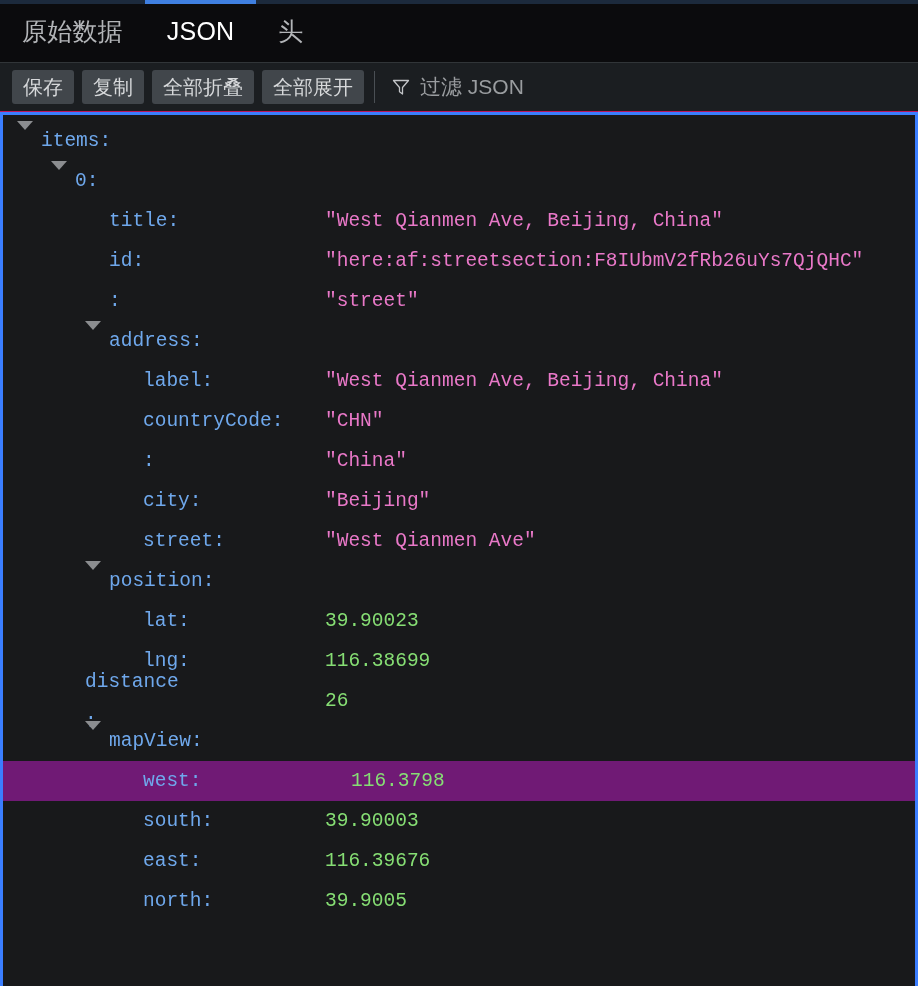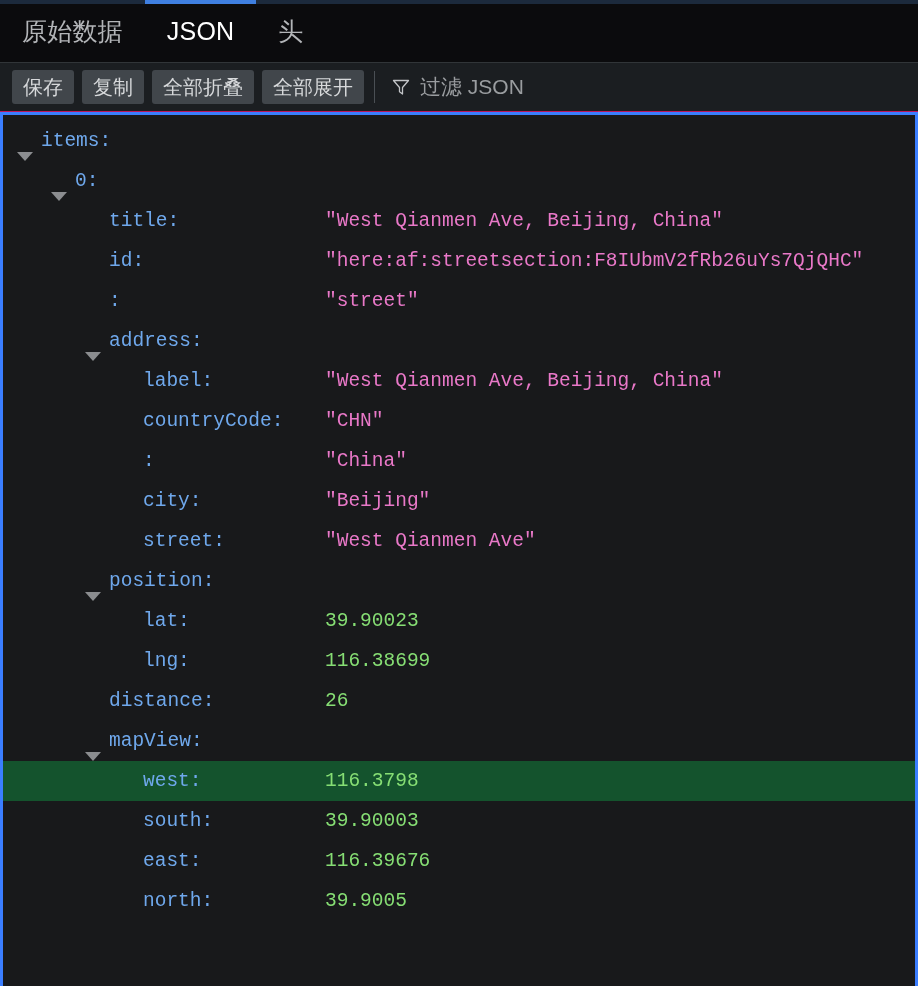--- a/index.html
+++ b/index.html
@@ -122,21 +122,22 @@
     font-size: 19.5px;
   }
   .row {
     display: flex;
     align-items: center;
     height: 40px;
     line-height: 40px;
     white-space: nowrap;
   }
   .row.selected {
-    background: #14532d;
+    background: #701a75;
+    gap: 26px;
   }
   .twisty {
     width: 0;
     height: 0;
     border-left: 8px solid transparent;
     border-right: 8px solid transparent;
     border-top: 9px solid #8b8d90;
     flex: none;
     margin-right: 8px;
   }
@@ -153,21 +154,21 @@
     color: #6fa8ec;
   }
   .val {
     margin-left: 0;
   }
   .val.string { color: #e978c8; }
   .val.number { color: #86de74; }
 
   .namecell {
     display: flex;
-    align-items: flex-end;
+    align-items: flex-start;
     flex: none;
   }
   .valcell {
     flex: none;
   }
 </style>
 </head>
 <body>
 
 <div class="tabbar">
@@ -298,21 +299,21 @@
       </div>
       <div class="row">
         <div class="namecell" style="padding-left: 116px; width: 322px; box-sizing: border-box;">
           <span class="twisty spacer"></span>
           <span class="key">lng</span>
           <span class="colon">:</span>
         </div>
         <div class="valcell val number">116.38699</div>
       </div>
       <div class="row">
-        <div class="namecell" style="padding-left: 82px; width: 322px; box-sizing: border-box;">
+        <div class="namecell" style="padding-left: 82px; width: 322px; box-sizing: border-box; flex-direction: column;">
           <span class="twisty spacer"></span>
           <span class="key">distance</span>
           <span class="colon">:</span>
         </div>
         <div class="valcell val number">26</div>
       </div>
       <div class="row">
         <div class="namecell" style="padding-left: 82px; width: 322px; box-sizing: border-box;">
           <span class="twisty"></span>
           <span class="key">mapView</span>

